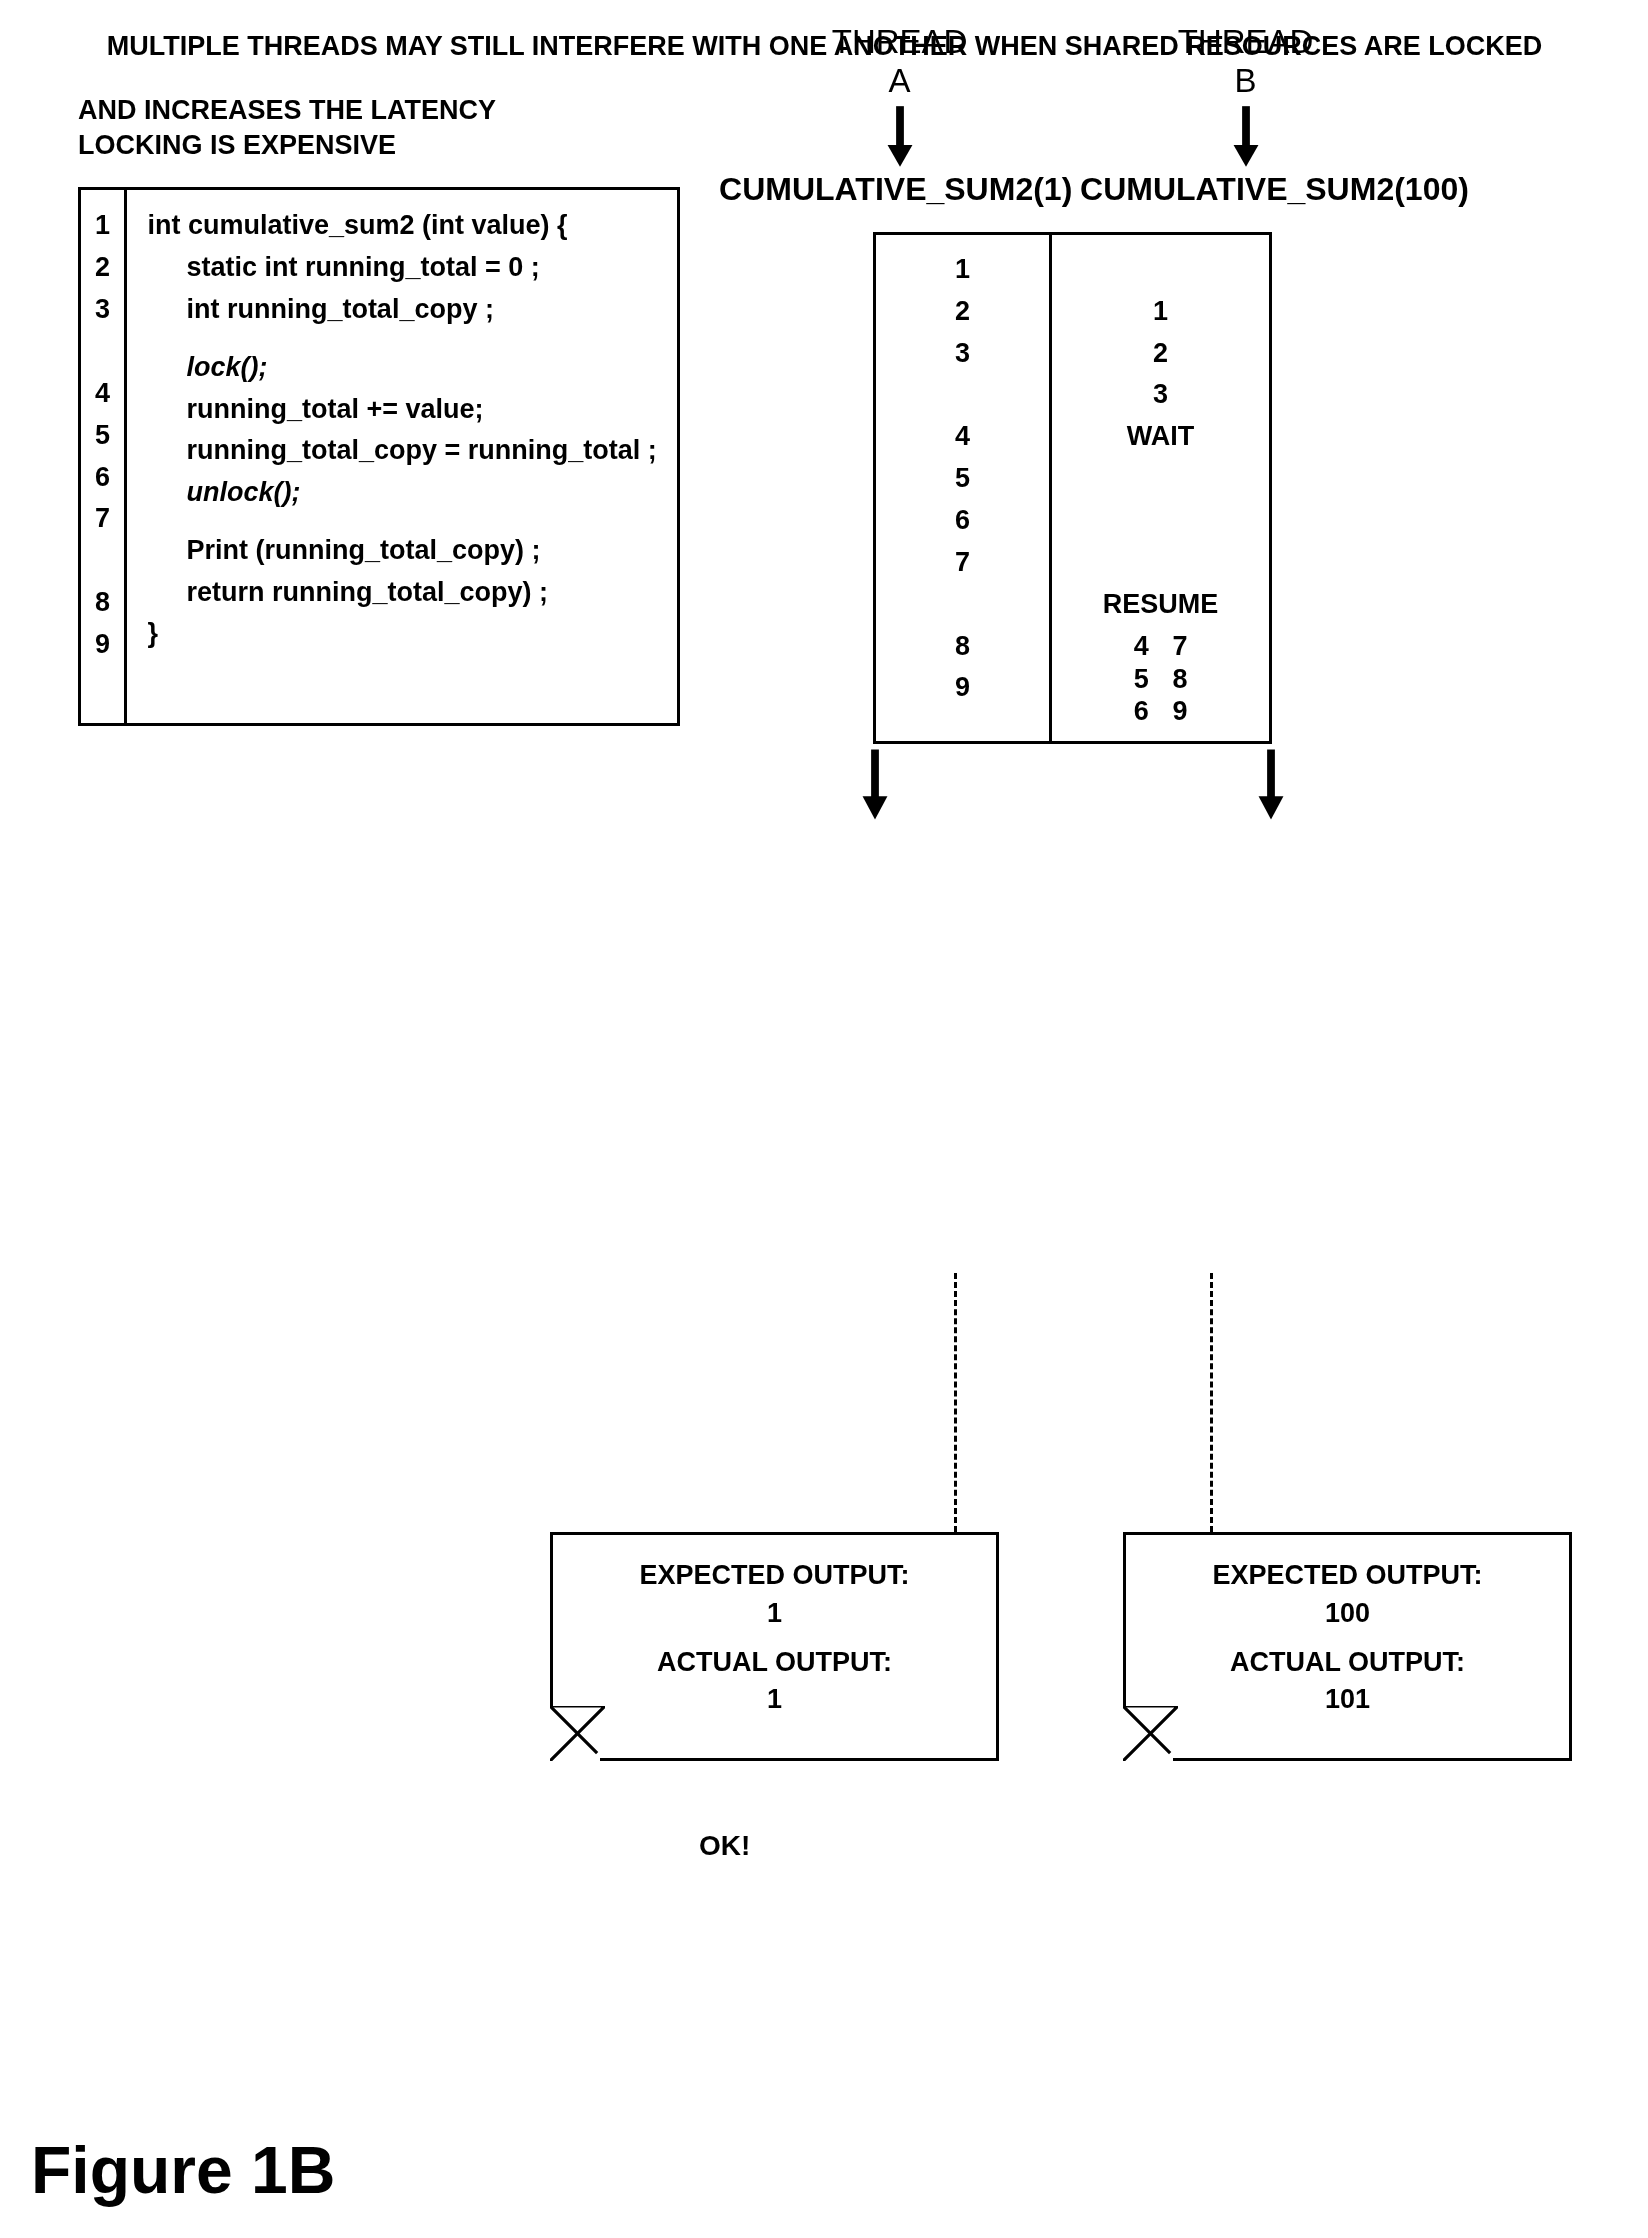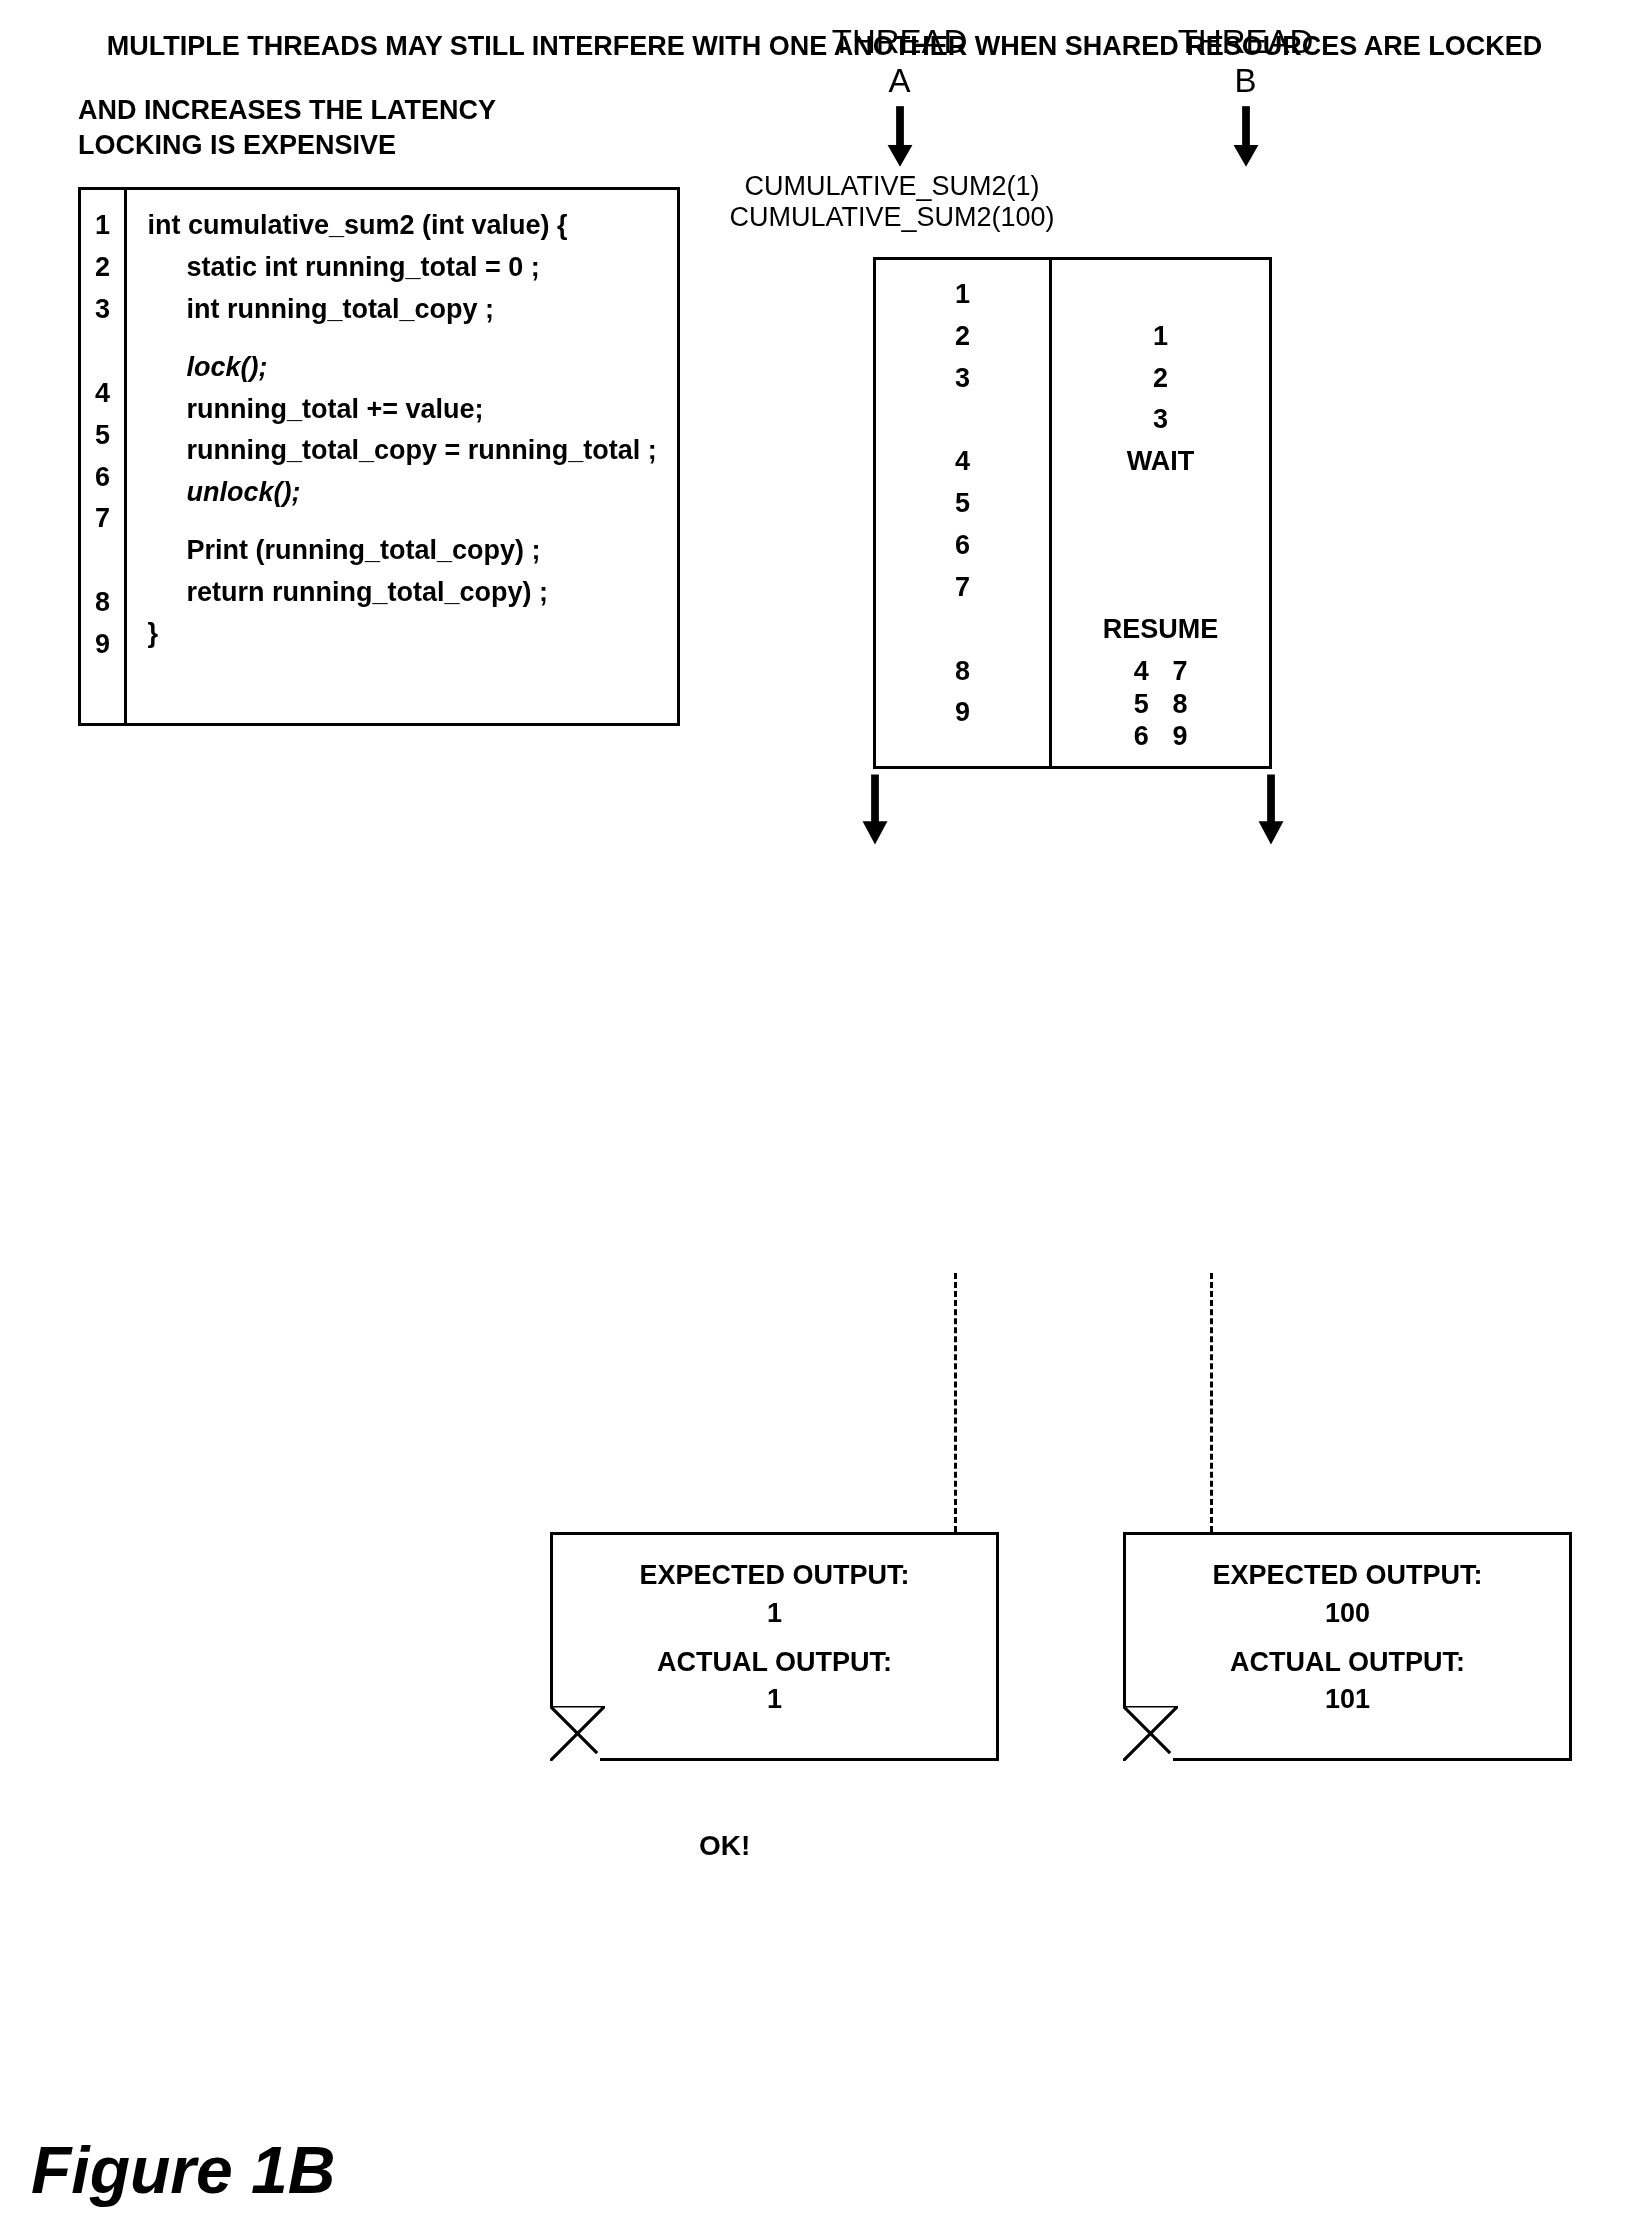--- a/index.html
+++ b/index.html
@@ -92,21 +92,20 @@
     position: absolute;
     font-size: 28px;
     font-weight: bold;
   }
   .figure-label {
     position: absolute;
     left: 31px;
     bottom: 31px;
     font-size: 66px;
     font-weight: 900;
-    font-style: italic;
   }
   .dash-line {
     position:absolute;
     border-left: 3.1px dashed #000;
   }
   .thread-area-outer {
     display:flex;
     flex-direction:column;
     align-items:center;
   }
@@ -187,21 +186,21 @@
           </svg>
       </div>
       <div style="width:251px; display:flex; justify-content:center;">
         <svg width="28" height="61" viewBox="0 0 36 78">
             <line x1="18" y1="0" x2="18" y2="58" stroke="#000" stroke-width="10"></line>
             <polygon points="18,78 2,50 34,50" fill="#000"></polygon>
           </svg>
       </div>
     </div>
 
-    <div style="display:flex; width:707px; justify-content:space-between; font-size:27px; font-weight:normal;flex-direction:column;">
+    <div style="display:flex; width:707px; justify-content:space-between; font-size:32px; font-weight:bold;">
       <div style="width:346px; text-align:center;">CUMULATIVE_SUM2(1)</div>
       <div style="width:346px; text-align:center;">CUMULATIVE_SUM2(100)</div>
     </div>
 
     <div style="height:23.6px;"></div>
 
     <div class="exec-box">
       <div class="exec-col">
         <div>1</div>
         <div>2</div>

